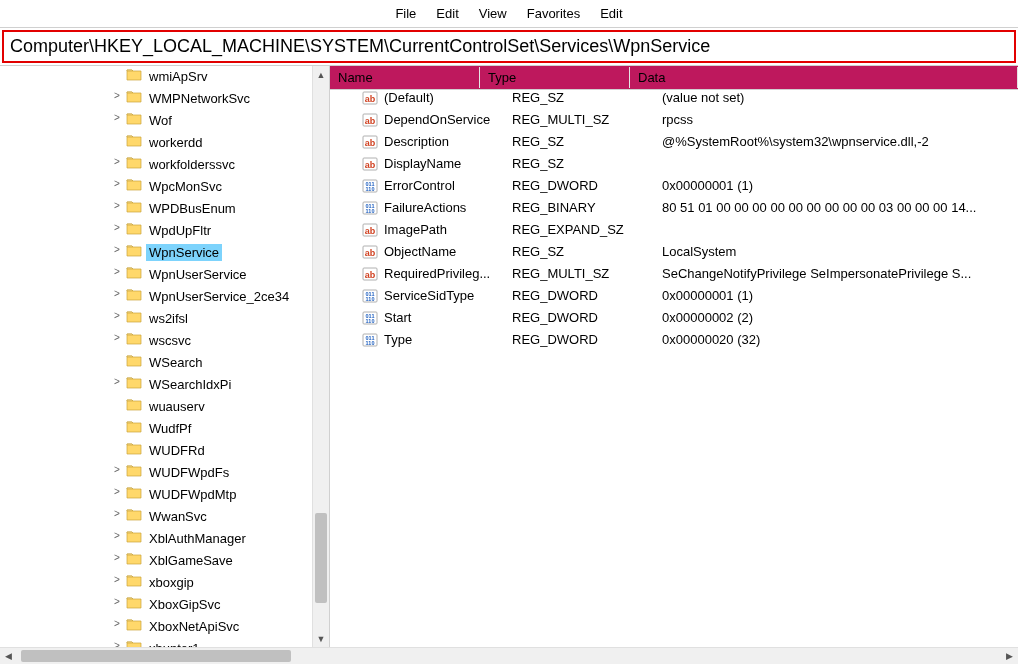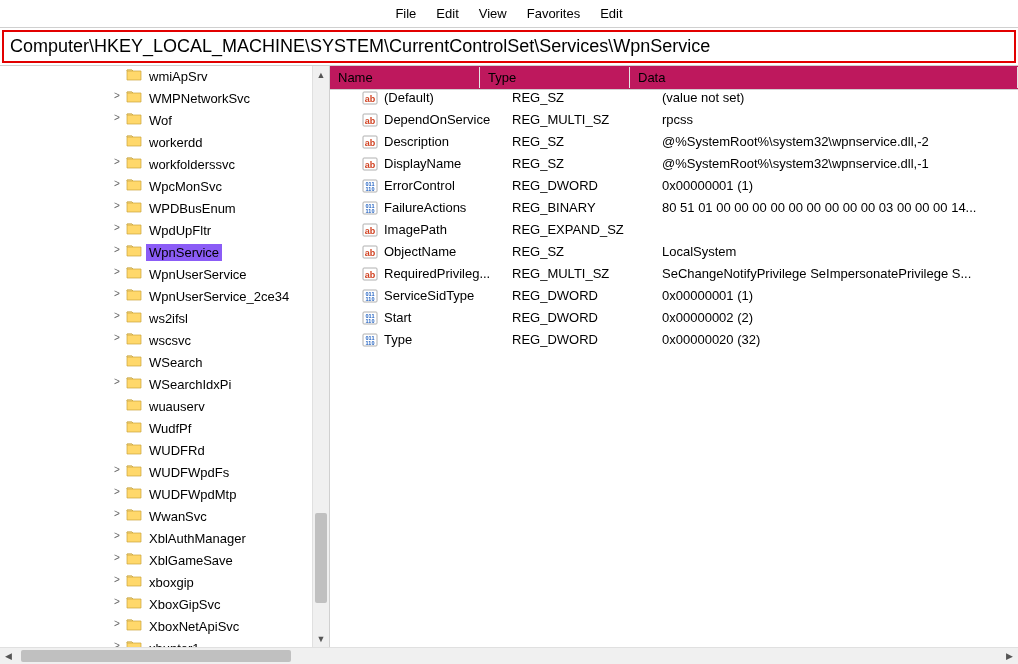--- a/index.html
+++ b/index.html
@@ -69,21 +69,21 @@
   .tree-item .folder {
     display: inline-block;
     width: 16px;
     height: 13px;
     margin: 0 4px 0 2px;
   }
   .tree-item .label {
     padding: 1px 3px;
   }
   .tree-item.selected .label {
-    background: #8b5cf6;
+    background: #7dd3fc;
   }
   .tree-vsb {
     position: absolute;
     right: 0; top: 0; bottom: 0;
     width: 17px;
     background: #f0f0f0;
     border-left: 1px solid #e0e0e0;
     display: flex;
     flex-direction: column;
     align-items: center;
@@ -431,21 +431,20 @@
           <span class="c-type">REG_SZ</span>
           <span class="c-data">@%SystemRoot%\system32\wpnservice.dll,-2</span>
         </div>
         <div class="list-row">
           <span class="icon"><svg viewBox="0 0 16 16" width="16" height="16">
               <rect x="1" y="2" width="14" height="12" rx="1" fill="#fff" stroke="#b0b0b0"></rect>
               <text x="8" y="12" font-size="9" font-family="Arial" fill="#d04020" text-anchor="middle" font-weight="bold">ab</text>
             </svg></span>
           <span class="c-name">DisplayName</span>
           <span class="c-type">REG_SZ</span>
-          <span class="c-data">@%SystemRoot%\system32\wpnservice.dll,-1</span>
         </div>
         <div class="list-row">
           <span class="icon"><svg viewBox="0 0 16 16" width="16" height="16">
               <rect x="1" y="2" width="14" height="12" rx="1" fill="#fff" stroke="#b0b0b0"></rect>
               <text x="8" y="8" font-size="5.5" font-family="Arial" fill="#2060c0" text-anchor="middle" font-weight="bold">011</text>
               <text x="8" y="13" font-size="5.5" font-family="Arial" fill="#2060c0" text-anchor="middle" font-weight="bold">110</text>
             </svg></span>
           <span class="c-name">ErrorControl</span>
           <span class="c-type">REG_DWORD</span>
           <span class="c-data">0x00000001 (1)</span>

